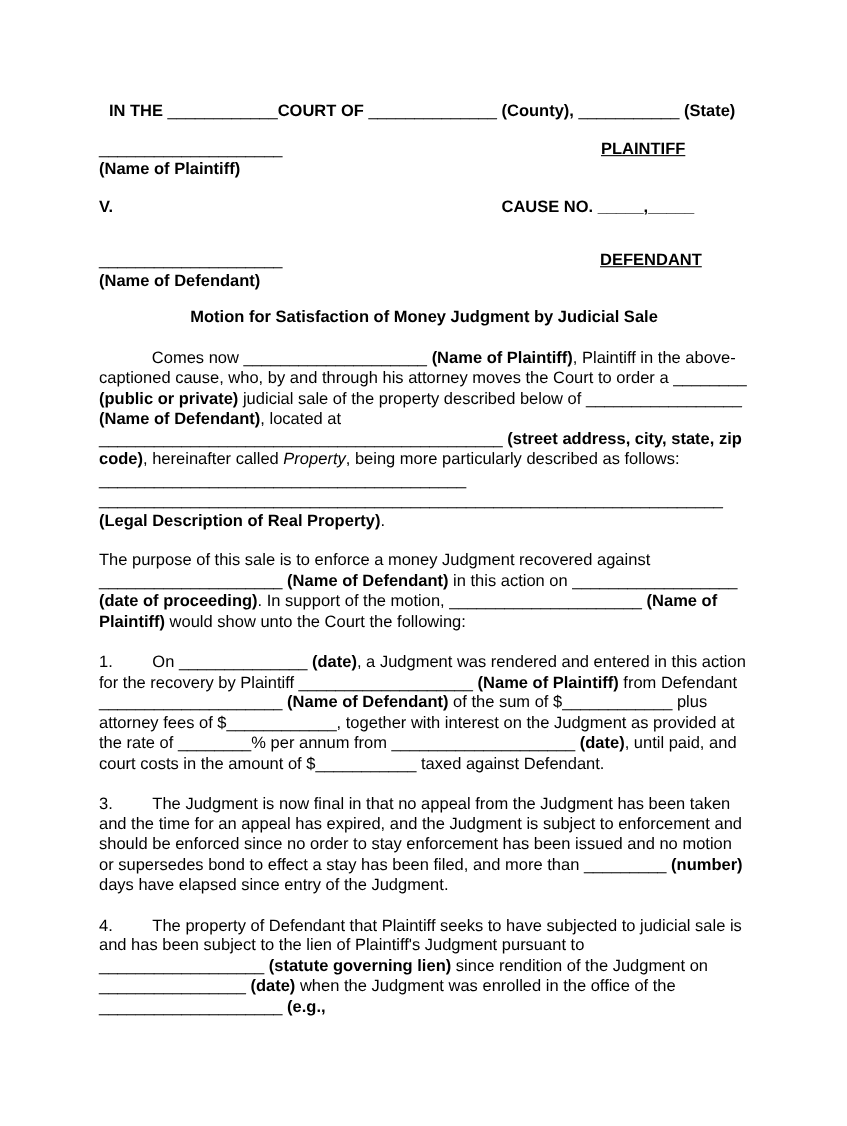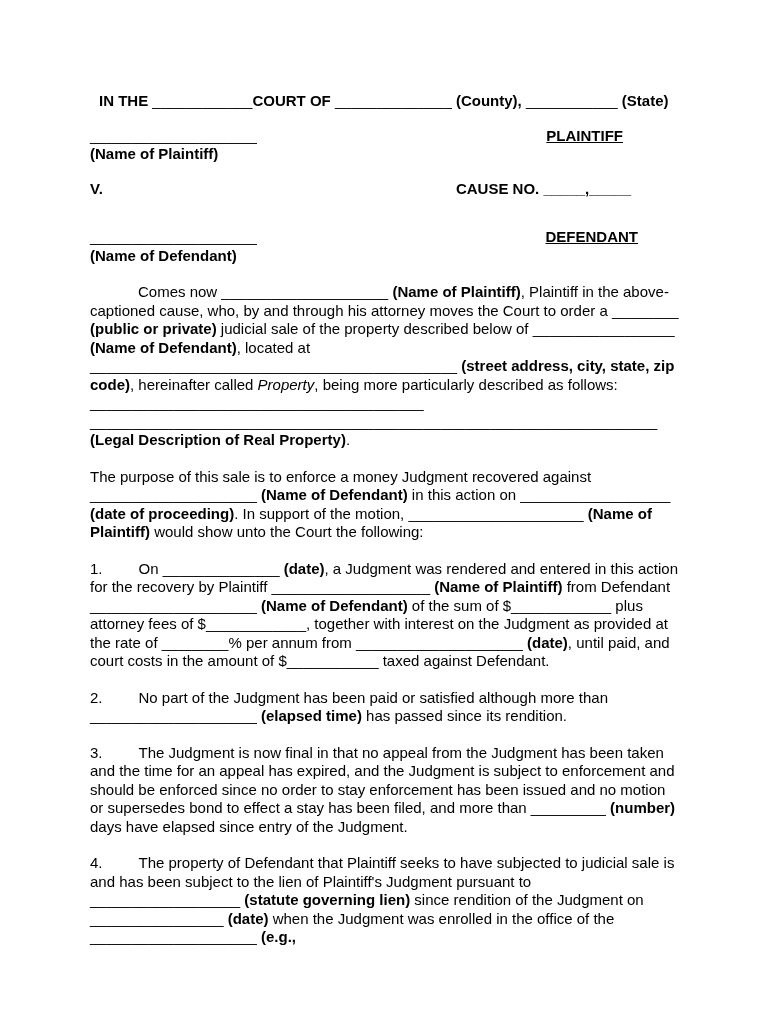--- a/index.html
+++ b/index.html
@@ -51,26 +51,26 @@
   </div>
 
   <div class="party-row defendant">
     <div class="party-left">
       <div>____________________</div>
       <div class="bi">(Name of Defendant)</div>
     </div>
     <div class="role-label defendant">DEFENDANT</div>
   </div>
 
+  <div class="doc-title">Motion for Satisfaction of Money Judgment by Judicial Sale</div>
 
   <div class="para indent"><span>Comes now ____________________ </span><span class="bi">(Name of Plaintiff)</span><span>, Plaintiff in the above-captioned cause, who, by and through his attorney moves the Court to order a ________ </span><span class="bi">(public or private)</span><span> judicial sale of the property described below of _________________ </span><span class="bi">(Name of Defendant)</span><span>, located at ____________________________________________ </span><span class="bi">(street address, city, state, zip code)</span><span>, hereinafter called </span><span class="i">Property</span><span>, being more particularly described as follows: ________________________________________ ____________________________________________________________________ </span><span class="bi">(Legal Description of Real Property)</span><span>.</span></div>
 
   <div class="para"><span>The purpose of this sale is to enforce a money Judgment recovered against ____________________ </span><span class="bi">(Name of Defendant)</span><span> in this action on __________________ </span><span class="bi">(date of proceeding)</span><span>. In support of the motion, _____________________ </span><span class="bi">(Name of Plaintiff)</span><span> would show unto the Court the following:</span></div>
 
   <div class="para"><span>1.</span><span class="tab"></span><span>On ______________ </span><span class="bi">(date)</span><span>, a Judgment was rendered and entered in this action for the recovery by Plaintiff ___________________ </span><span class="bi">(Name of Plaintiff)</span><span> from Defendant ____________________ </span><span class="bi">(Name of Defendant)</span><span> of the sum of $____________ plus attorney fees of $____________, together with interest on the Judgment as provided at the rate of ________% per annum from ____________________ </span><span class="bi">(date)</span><span>, until paid, and court costs in the amount of $___________ taxed against Defendant.</span></div>
 
-  <div class="para"><span>2.</span><span class="tab"></span><span>No part of the Judgment has been paid or satisfied although more than ____________________ </span><span class="bi">(elapsed time)</span><span> has passed since its rendition.</span></div>
 
   <div class="para"><span>3.</span><span class="tab"></span><span>The Judgment is now final in that no appeal from the Judgment has been taken and the time for an appeal has expired, and the Judgment is subject to enforcement and should be enforced since no order to stay enforcement has been issued and no motion or supersedes bond to effect a stay has been filed, and more than _________ </span><span class="bi">(number)</span><span> days have elapsed since entry of the Judgment.</span></div>
 
   <div class="para"><span>4.</span><span class="tab"></span><span>The property of Defendant that Plaintiff seeks to have subjected to judicial sale is and has been subject to the lien of Plaintiff's Judgment pursuant to __________________ </span><span class="bi">(statute governing lien)</span><span> since rendition of the Judgment on ________________ </span><span class="bi">(date)</span><span> when the Judgment was enrolled in the office of the ____________________ </span><span class="bi">(e.g.,</span></div>
 
 </div>
 
 </body></html>

